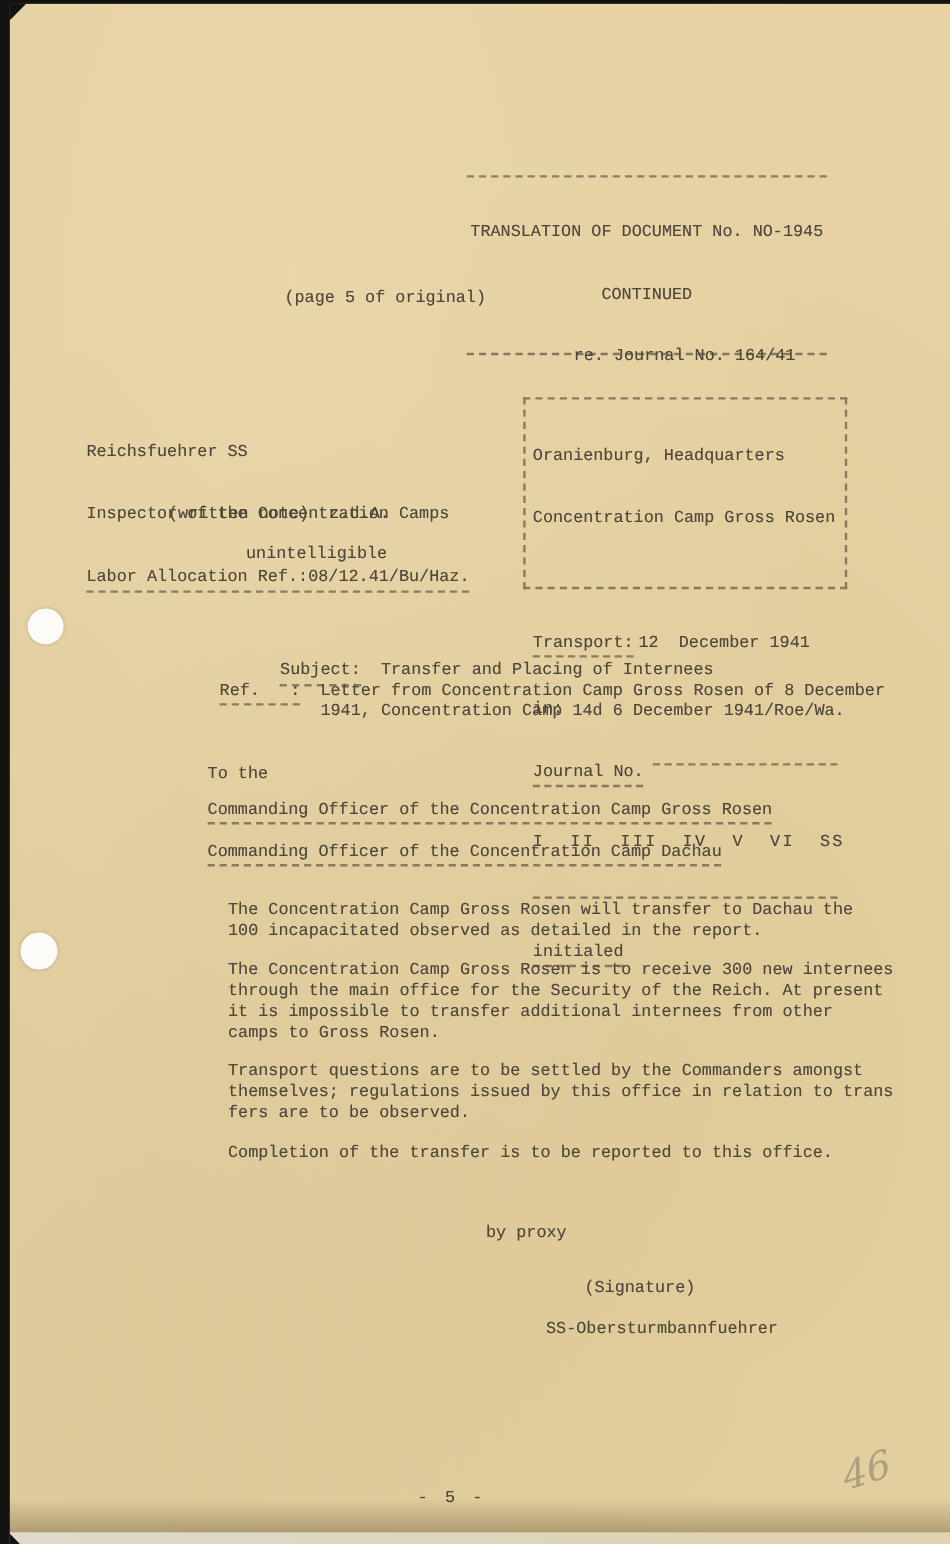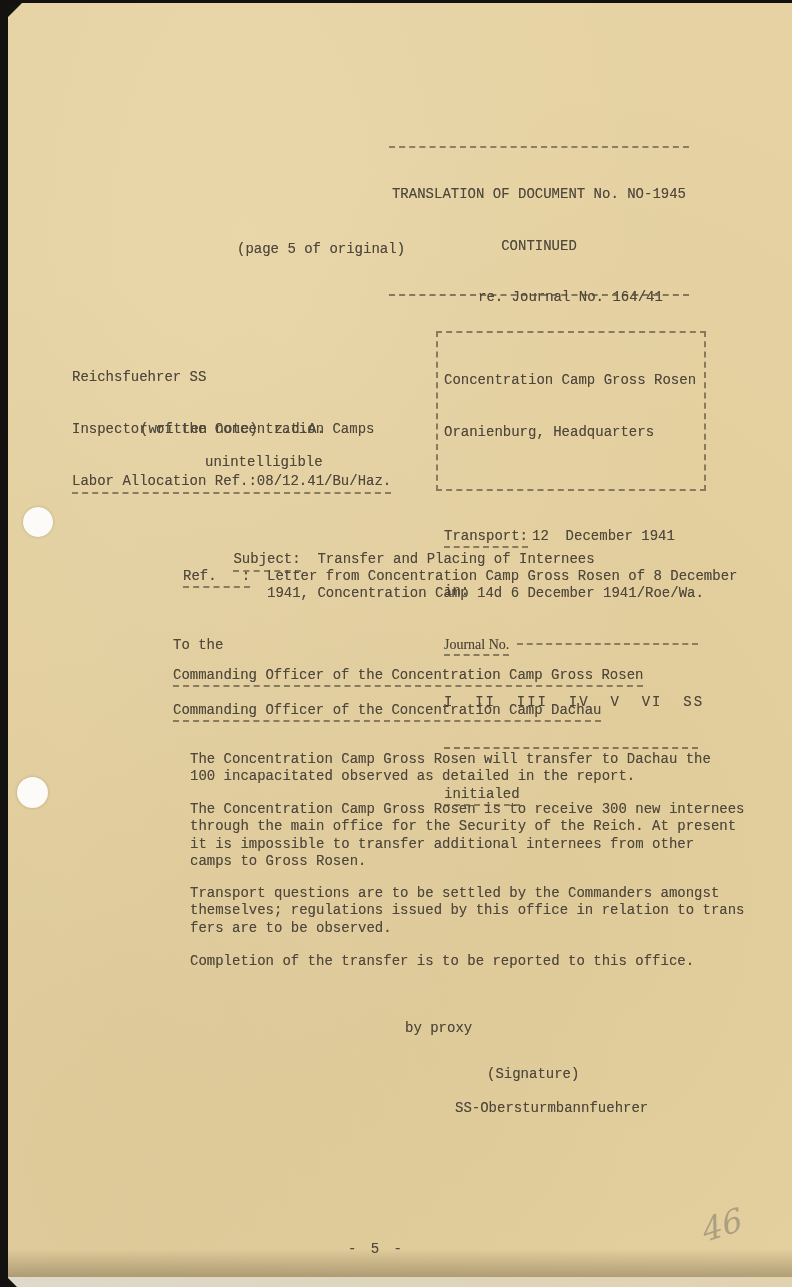--- a/index.html
+++ b/index.html
@@ -14,21 +14,21 @@
   .abs{position:absolute;}
   .t{font-size:14px;line-height:17.4px;color:#4e473b;white-space:pre;
      text-shadow:0 0 0.5px rgba(78,71,59,0.45);}
   .ud{display:inline-block;border-bottom:2px dashed rgba(80,71,56,0.62);padding-bottom:1px;}
   
   #hdr{left:381px;top:143px;width:300px;border-top:2px dashed rgba(80,71,56,0.6);
        border-bottom:2px dashed rgba(80,71,56,0.65);padding:3px 0 4px;text-align:center;}
   
   #stamp{left:428px;top:328px;width:270px;height:160px;box-sizing:border-box;
          border:2px dashed rgba(80,71,56,0.62);padding:4px 6px;}
-  #stamp .row{display:flex;align-items:center;font-family:Liberation Serif, serif;}
+  #stamp .row{display:flex;align-items:flex-start;}
   #stamp .trail{flex:1;border-bottom:2px dashed rgba(80,71,56,0.6);margin:0 0 3px 8px;}
   #stamp .boxrule{border-bottom:2px dashed rgba(80,71,56,0.65);margin:1px 0 2px;}
   .label-col{display:inline-block;width:84px;}
   .hole{position:absolute;border-radius:50%;background:#fcfbf8;box-shadow:0 0 3px rgba(60,50,30,0.25);}
   #pencil{font-family:"DejaVu Serif",serif;font-style:italic;font-size:32px;
           color:rgba(128,120,106,0.55);transform:rotate(-18deg) skewX(-6deg);}
   .edge-left{position:absolute;left:0;top:0;width:8px;height:100%;background:#141210;}
   .edge-top{position:absolute;left:0;top:0;width:100%;height:3px;background:#141210;}
   .tri-tl{position:absolute;left:8px;top:3px;width:0;height:0;
           border-top:14px solid #15130f;border-right:14px solid transparent;}
@@ -54,22 +54,22 @@
 
     <div class="abs t" style="left:470px;top:286px;">re. Journal No. 164/41</div>
 
     <div class="abs t" style="left:64px;top:331px;">
       <div>Reichsfuehrer SS</div>
       <div>Inspector of the Concentration Camps</div>
       <div><span class="ud">Labor Allocation Ref.:08/12.41/Bu/Haz.</span></div>
     </div>
 
     <div id="stamp" class="abs t">
+      <div>Oranienburg, Headquarters</div>
       <div>Concentration Camp Gross Rosen</div>
-      <div>Oranienburg, Headquarters</div>
       <div style="height:17px;"></div>
       <div><span class="ud">Transport:</span><span style="margin-left:4px;">12  December 1941</span></div>
       <div>in:</div>
       <div class="row">
         <span class="ud">Journal No.</span>
         <span class="trail"></span>
       </div>
       <div style="margin-top:3px;letter-spacing:2px;">I  II  III  IV  V  VI  SS</div>
       <div class="boxrule"></div>
       <div><span class="ud">initialed</span></div>

